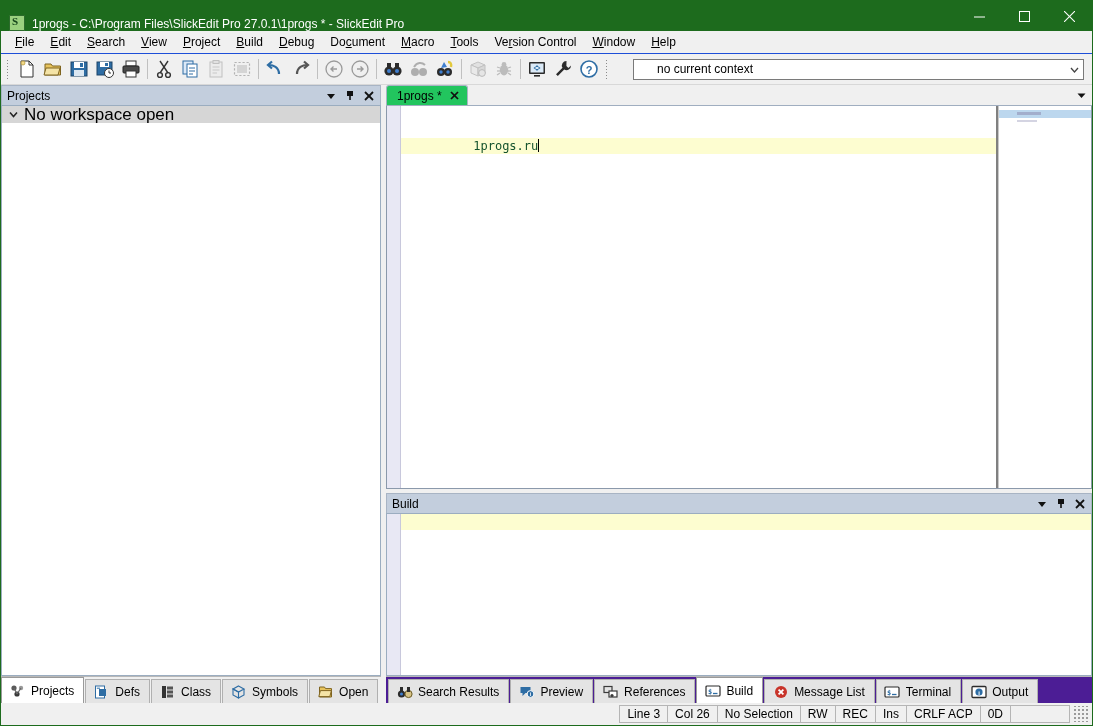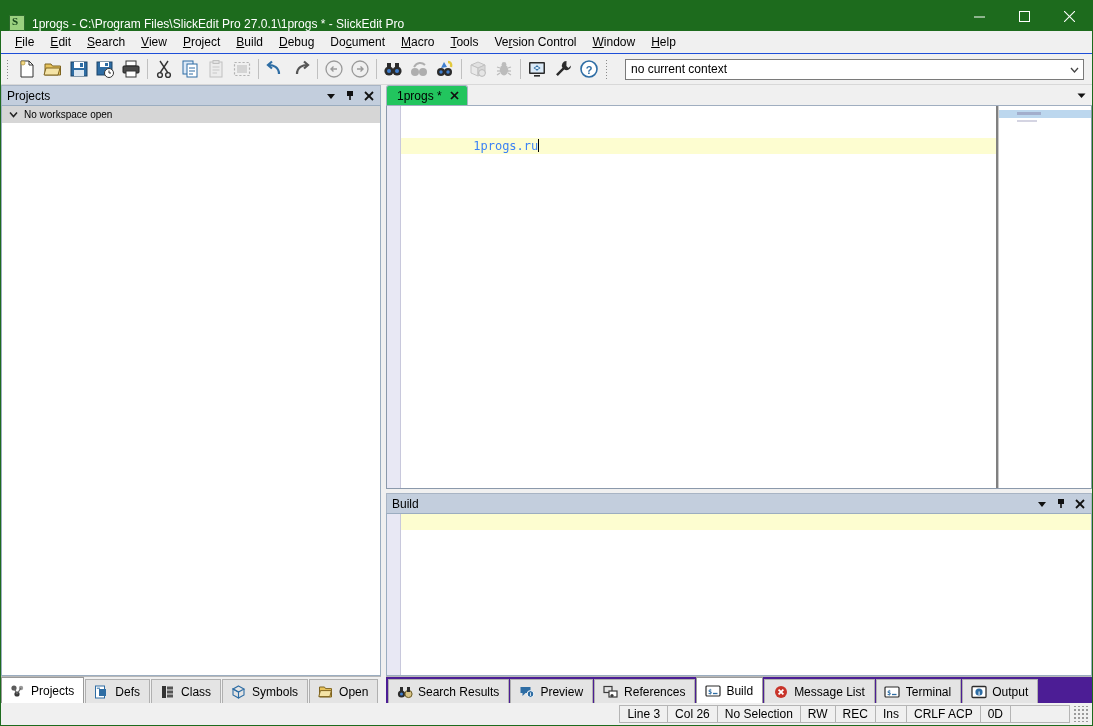--- a/index.html
+++ b/index.html
@@ -105,26 +105,27 @@
   }
   .tb-sep {
     width: 1px; height: 20px;
     background: #c0c0c0;
     margin: 0 3px;
     flex: 0 0 auto;
   }
   .ctx-combo {
     flex: 1 1 auto;
     height: 21px;
-    margin-left: 12px; margin-right: 8px;
+    margin-left: 20px; margin-right: 8px;
     background: #ffffff;
     border: 1px solid #7a7a7a;
     display: flex;
     align-items: center;
     position: relative;
+    padding-left: 18px;
   }
   .ctx-combo .ctx-text {
     padding-left: 5px;
     font-size: 12px;
     color: #000;
     flex: 1 1 auto;
   }
   .ctx-combo .ctx-arrow {
     width: 18px; height: 19px;
     display: flex; align-items: center; justify-content: center;
@@ -174,21 +175,21 @@
     border: 1px solid #9badc0;
     border-top: 1px solid #9badc0;
     overflow: hidden;
     min-height: 0;
   }
   .tree-row {
     display: flex;
     align-items: center;
     height: 17px;
     background: #d6d6d6;
-    font-size: 10px;
+    font-size: 17px;
     color: #000;
     padding-left: 4px;
   }
   .tree-expander {
     width: 14px; height: 14px;
     display: flex; align-items: center; justify-content: center;
     flex: 0 0 14px;
   }
   .tree-label { padding-left: 4px; }
 
@@ -299,21 +300,21 @@
     min-width: 0;
   }
   .code-line {
     height: 16px;
     line-height: 16px;
   }
   .code-line.current {
     background: #fdfdd0;
   }
   .code-text {
-    color: #3b82f6;
+    color: #14532d;
     white-space: pre;
   }
   .caret {
     display: inline-block;
     width: 1px; height: 13px;
     background: #000;
     vertical-align: -2px;
   }
   .minimap {
     width: 93px;

